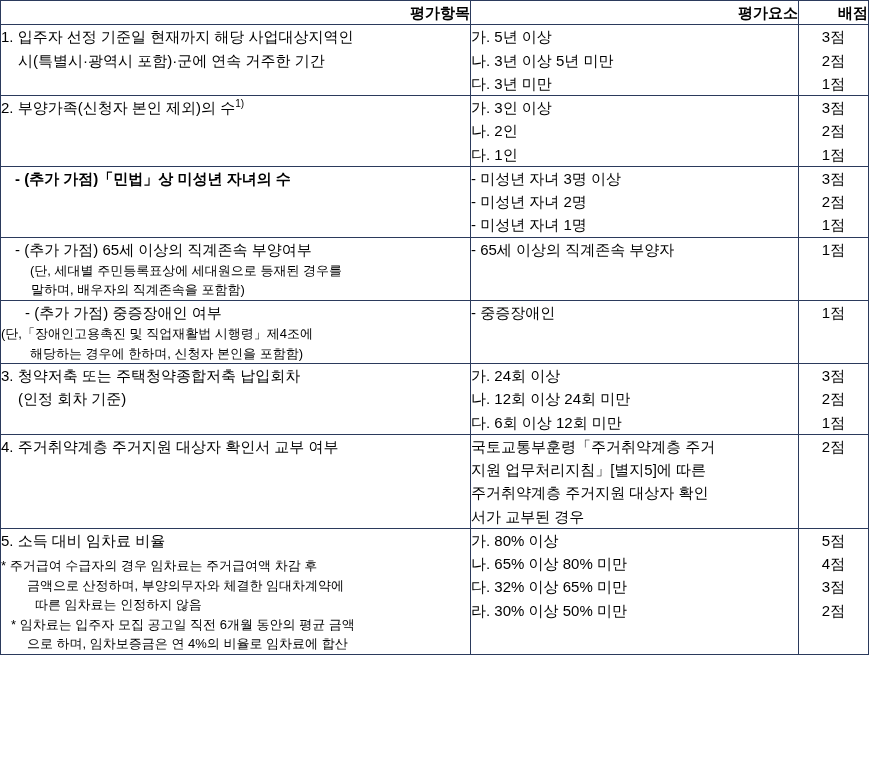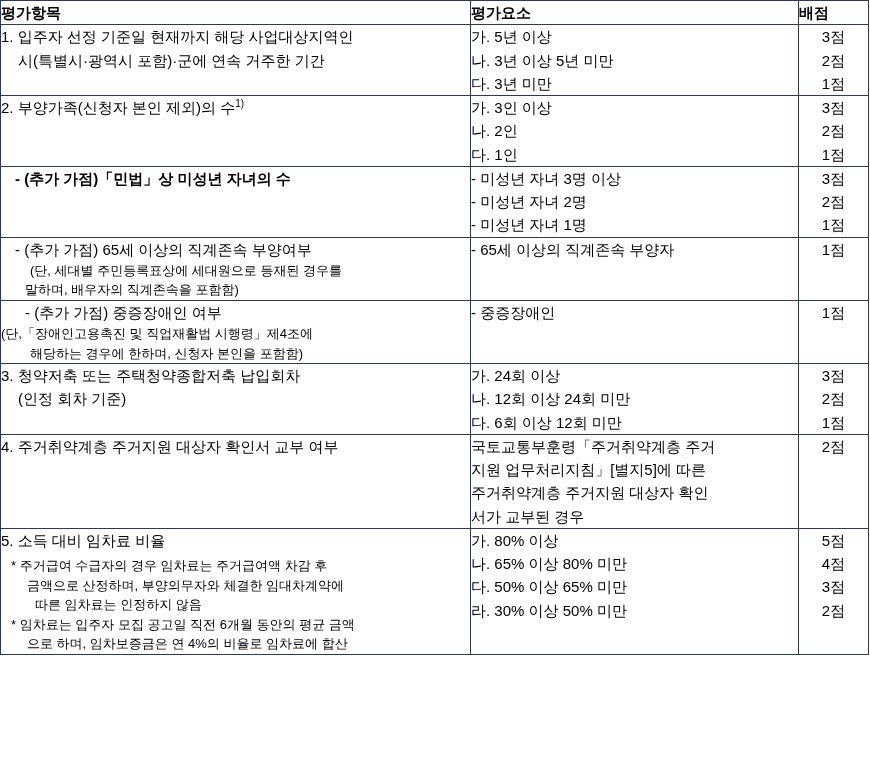--- a/index.html
+++ b/index.html
@@ -22,21 +22,21 @@
   }
   table.score-table th,
   table.score-table td {
     border: 1px solid #2b3a5c;
     padding: 0;
     vertical-align: top;
     font-size: 15px;
     line-height: 1.55;
   }
   thead th {
-    text-align: left;
+    text-align: right;
     font-weight: bold;
     font-size: 15.5px;
     padding: 4px 0 5px 0;
     vertical-align: middle;
   }
   col.c-item { width: 470px; }
   col.c-elem { width: 328px; }
   col.c-pts  { width: 70px; }
 
   td.item-cell {
@@ -123,21 +123,21 @@
         <div>3점</div>
         <div>2점</div>
         <div>1점</div>
       </td>
     </tr>
 
     <tr>
       <td class="item-cell">
         <div class="line" style="padding-left:14px;">- (추가 가점) 65세 이상의 직계존속 부양여부</div>
         <div class="line sub" style="padding-left:29px;">(단, 세대별 주민등록표상에 세대원으로 등재된 경우를</div>
-        <div class="line sub" style="padding-left:24px;">말하며, 배우자의 직계존속을 포함함)</div>
+        <div class="line sub" style="padding-left:30px;">말하며, 배우자의 직계존속을 포함함)</div>
       </td>
       <td class="elem-cell mid">
         <div class="line">- 65세 이상의 직계존속 부양자</div>
       </td>
       <td class="pts-cell mid">
         <div>1점</div>
       </td>
     </tr>
 
     <tr>
@@ -182,30 +182,30 @@
         <div class="line">서가 교부된 경우</div>
       </td>
       <td class="pts-cell mid">
         <div>2점</div>
       </td>
     </tr>
 
     <tr>
       <td class="item-cell">
         <div class="line">5. 소득 대비 임차료 비율</div>
-        <div class="line sub" style="padding-left:10px; margin-top:4px;">* 주거급여 수급자의 경우 임차료는 주거급여액 차감 후</div>
+        <div class="line sub" style="margin-top:4px;">* 주거급여 수급자의 경우 임차료는 주거급여액 차감 후</div>
         <div class="line sub" style="padding-left:26px;">금액으로 산정하며, 부양의무자와 체결한 임대차계약에</div>
         <div class="line sub" style="padding-left:34px;">따른 임차료는 인정하지 않음</div>
         <div class="line sub" style="padding-left:10px;">* 임차료는 입주자 모집 공고일 직전 6개월 동안의 평균 금액</div>
         <div class="line sub" style="padding-left:26px;">으로 하며, 임차보증금은 연 4%의 비율로 임차료에 합산</div>
       </td>
       <td class="elem-cell mid">
         <div class="line">가. 80% 이상</div>
         <div class="line">나. 65% 이상 80% 미만</div>
-        <div class="line">다. 50% 이상 65% 미만</div>
+        <div class="line">다. 32% 이상 65% 미만</div>
         <div class="line">라. 30% 이상 50% 미만</div>
       </td>
       <td class="pts-cell pts-stack mid">
         <div>5점</div>
         <div>4점</div>
         <div>3점</div>
         <div>2점</div>
       </td>
     </tr>
 

